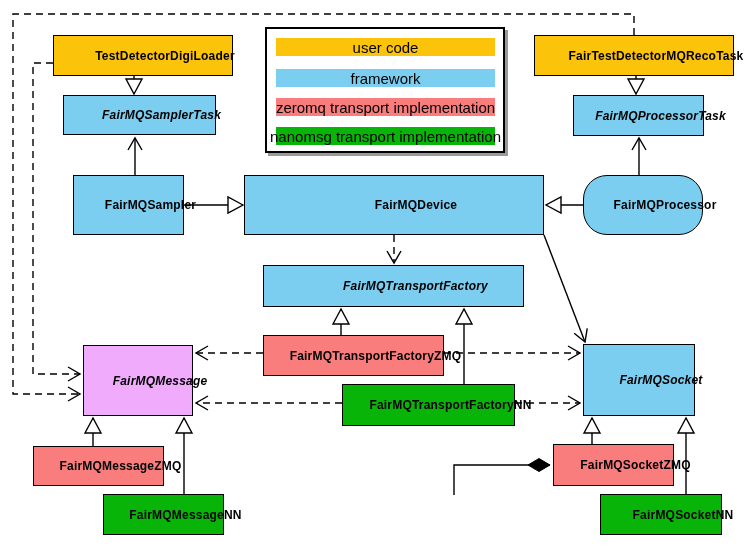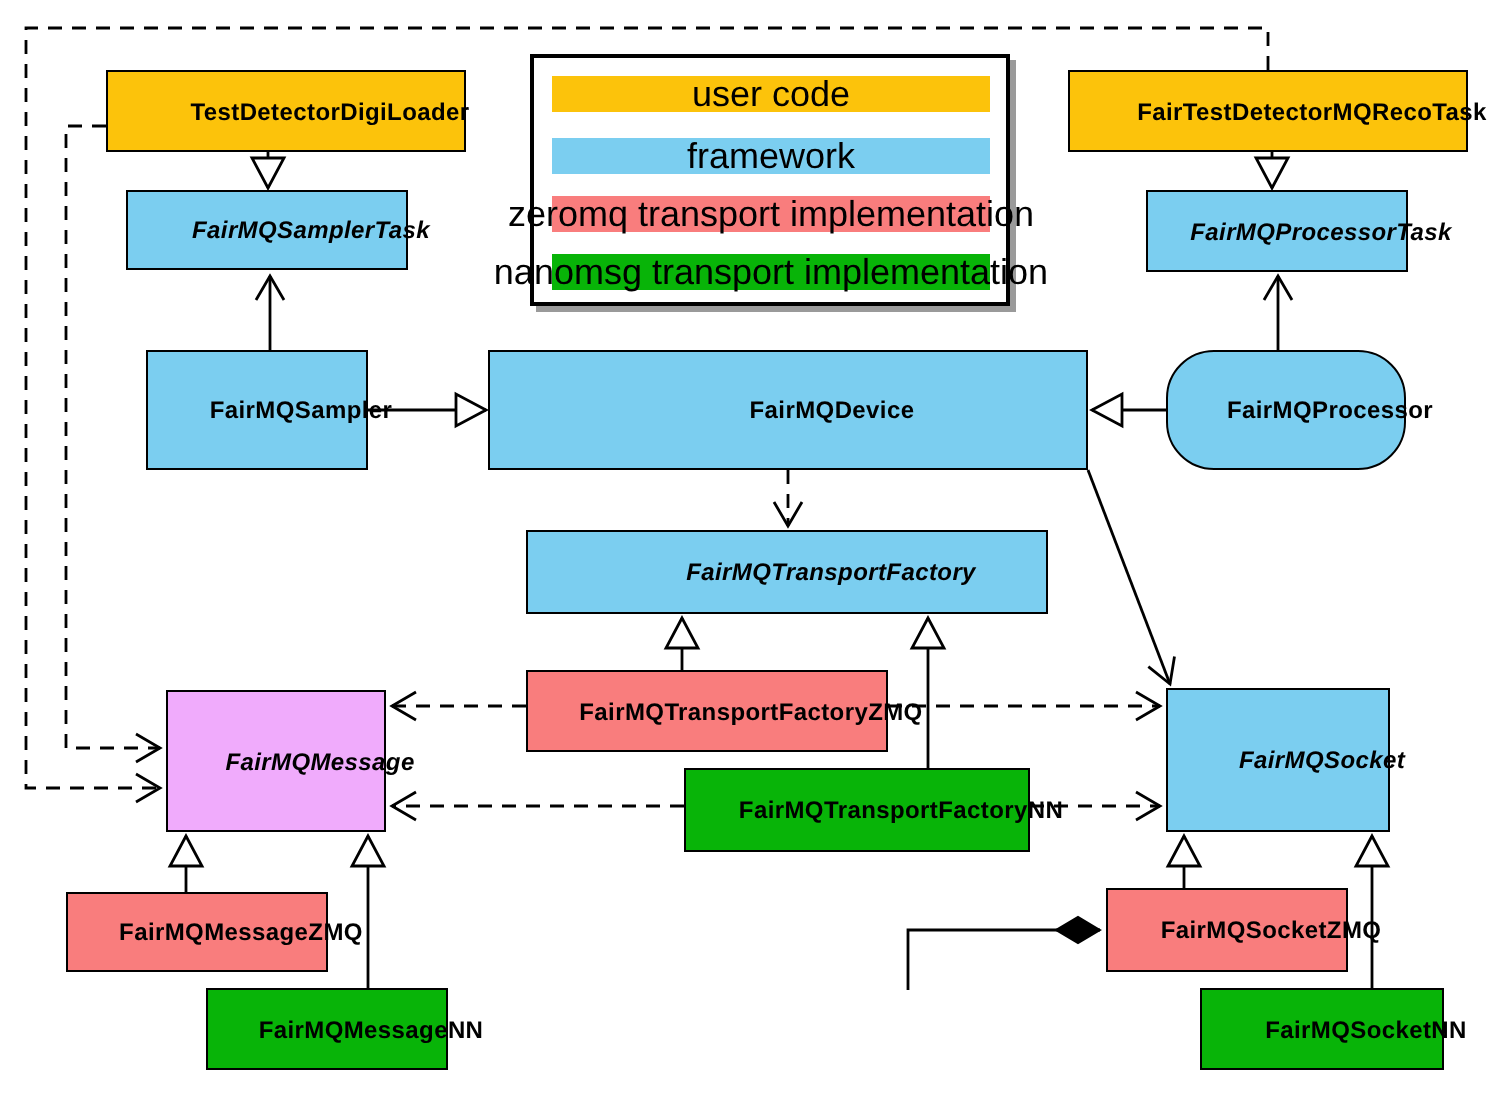--- a/index.html
+++ b/index.html
@@ -16,21 +16,21 @@
     font-weight:bold;font-size:12px;letter-spacing:.2px;color:#000;white-space:nowrap;padding-left:44px;
   }
   .node.abstract{font-style:italic;}
   .legend{
     position:absolute;left:265px;top:27px;width:240px;height:126px;box-sizing:border-box;
     background:#fff;border:2px solid #000;box-shadow:3px 3px 0 #9a9a9a;
   }
   .legend .bar{
     position:absolute;left:9px;width:219px;height:18px;box-sizing:border-box;
     display:flex;align-items:center;justify-content:center;
-    font-size:18px;color:#000;white-space:nowrap;
+    font-size:15px;color:#000;white-space:nowrap;
   }
 </style>
 </head>
 <body>
 
 <div class="canvas">
 
   <svg class="edges" xmlns="http://www.w3.org/2000/svg">
     <defs>
       <marker id="tri" markerUnits="userSpaceOnUse" markerWidth="20" markerHeight="20" refX="17" refY="10" orient="auto">
@@ -81,21 +81,21 @@
         <span>nanomsg transport implementation</span>
       </div>
   </div>
 
   <div class="node" style="left: 53px; top: 35px; width: 180px; height: 41px; background-color: rgb(252, 195, 11);">
       <span>TestDetectorDigiLoader</span>
     </div>
   <div class="node" style="left: 534px; top: 35px; width: 200px; height: 41px; background-color: rgb(252, 195, 11);">
       <span>FairTestDetectorMQRecoTask</span>
     </div>
-  <div class="node abstract" style="left: 63px; top: 95px; width: 141px; height: 40px; background-color: rgb(123, 206, 240);">
+  <div class="node abstract" style="left: 63px; top: 95px; width: 153px; height: 40px; background-color: rgb(123, 206, 240);">
       <span>FairMQSamplerTask</span>
     </div>
   <div class="node abstract" style="left: 573px; top: 95px; width: 131px; height: 41px; background-color: rgb(123, 206, 240);">
       <span>FairMQProcessorTask</span>
     </div>
   <div class="node" style="left: 73px; top: 175px; width: 111px; height: 60px; background-color: rgb(123, 206, 240);">
       <span>FairMQSampler</span>
     </div>
   <div class="node" style="left: 244px; top: 175px; width: 300px; height: 60px; background-color: rgb(123, 206, 240);">
       <span>FairMQDevice</span>

